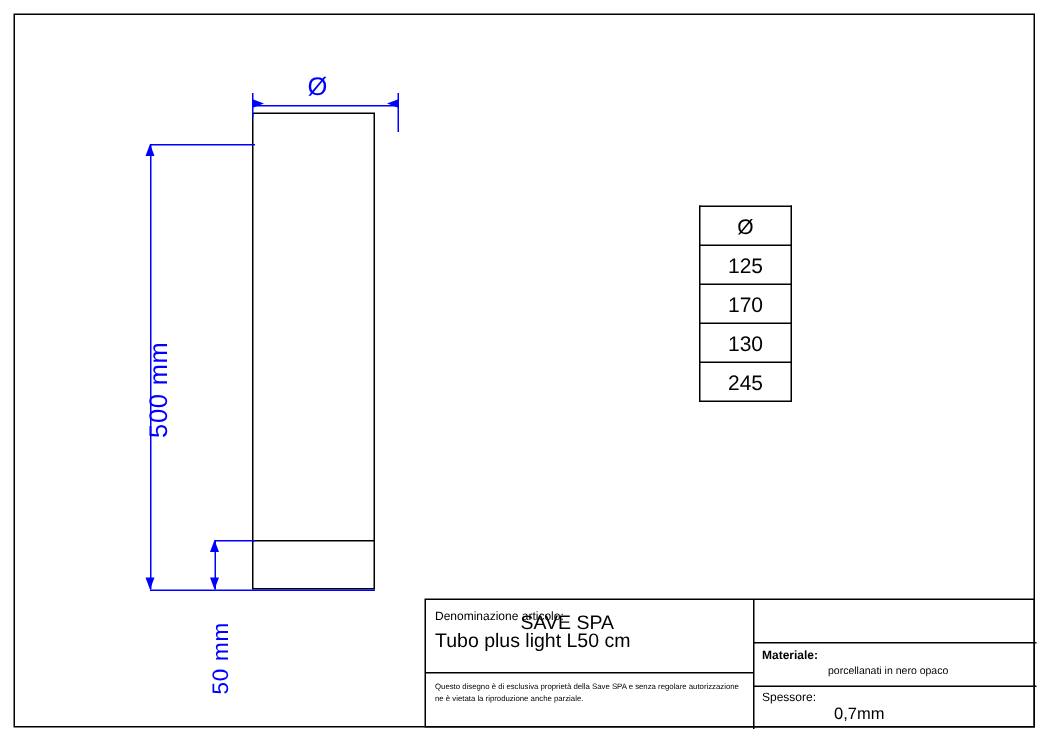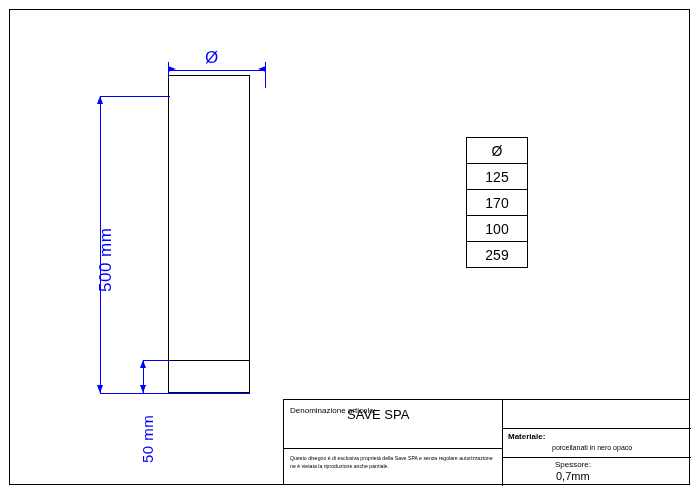--- a/index.html
+++ b/index.html
@@ -230,21 +230,21 @@
     top: 7px;
     font-size: 13px;
   }
   .tb-mat-label { left: 224px; top: 32px; font-weight: bold; }
   .tb-mat-value {
     position: absolute;
     left: 268px;
     top: 44px;
     font-size: 7px;
   }
-  .tb-thick-label { left: 224px; top: 60px; margin-left: 47px; }
+  .tb-thick-label { left: 224px; top: 60px; }
   .tb-thick-value {
     position: absolute;
     left: 272px;
     top: 70px;
     font-size: 11px;
   }
 </style>
 </head>
 <body>
 
@@ -282,35 +282,36 @@
       <tr>
         <td>Ø</td>
       </tr>
       <tr>
         <td>125</td>
       </tr>
       <tr>
         <td>170</td>
       </tr>
       <tr>
-        <td>100</td>
-      </tr>
-      <tr>
-        <td>259</td>
+        <td>130</td>
+      </tr>
+      <tr>
+        <td>245</td>
       </tr>
     </tbody>
   </table>
 
   <div class="title-block">
     <div class="tb-vsplit"></div>
     <div class="tb-left-split"></div>
     <div class="tb-right-split1"></div>
     <div class="tb-right-split2"></div>
 
     <div class="tb-label tb-denom-label">Denominazione articolo:</div>
+    <div class="tb-denom-value">Tubo plus light L50 cm</div>
     <div class="tb-note">Questo disegno è di esclusiva proprietà della Save SPA e senza regolare autorizzazione ne è vietata la riproduzione anche parziale.</div>
 
     <div class="tb-company">SAVE SPA</div>
     <div class="tb-label tb-mat-label">Materiale:</div>
     <div class="tb-mat-value">porcellanati in nero opaco</div>
     <div class="tb-label tb-thick-label">Spessore:</div>
     <div class="tb-thick-value">0,7mm</div>
   </div>
 
 </div>

